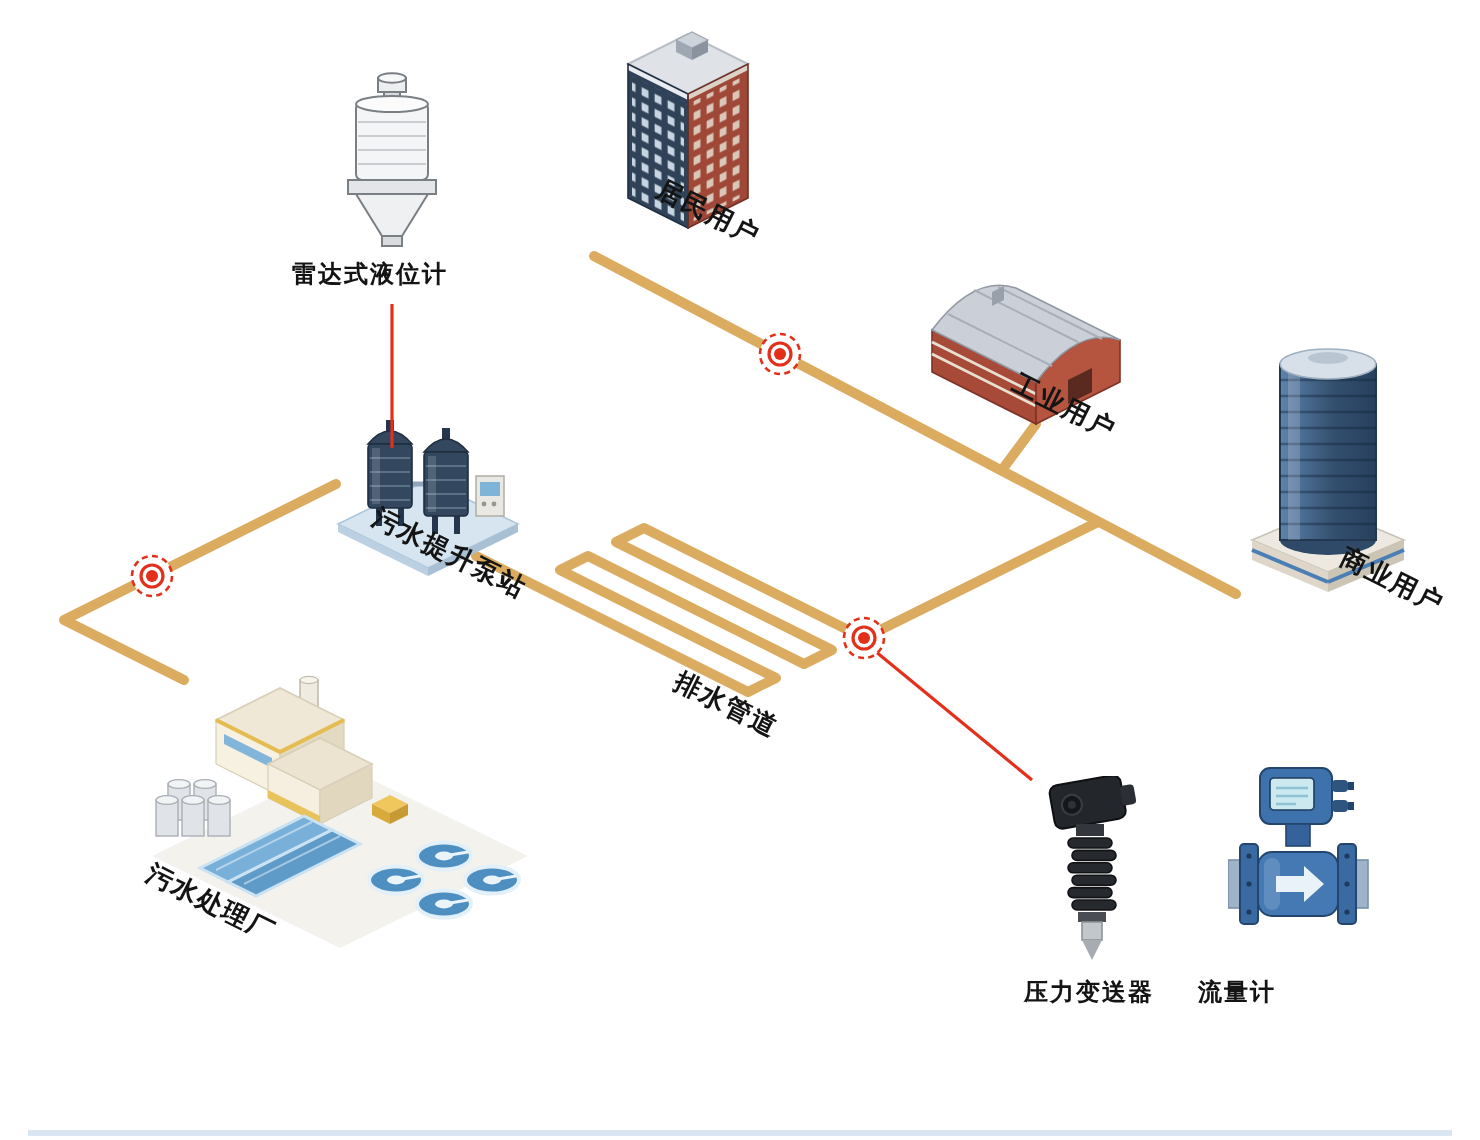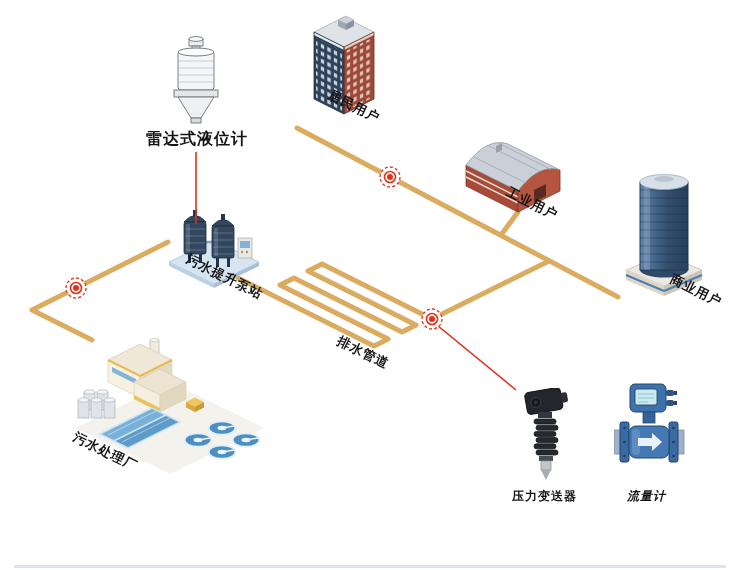--- a/index.html
+++ b/index.html
@@ -2,21 +2,21 @@
 <html><head>
 <meta charset="utf-8">
 <style>
   * { margin:0; padding:0; box-sizing:border-box; }
   html,body { background:#ffffff; }
   body { font-family:"DejaVu Sans","Liberation Sans",sans-serif; }
   .stage { position:relative; width:740px; height:570px; background:#ffffff; overflow:hidden; }
   .layer { position:absolute; left:0; top:0; }
   .node  { position:absolute; }
   .lbl   { position:absolute; font-weight:bold; color:#141414; white-space:nowrap; }
-  .lbl.h   { font-size:16px; letter-spacing:1px; }
+  .lbl.h   { font-size:12px; letter-spacing:1px; }
   .lbl.h2  { font-size:12px; letter-spacing:1px; }
   .lbl.iso { font-size:13px; letter-spacing:1px; transform:rotate(26.5deg); transform-origin:0 0; }
   .bottom-accent { position:absolute; left:14px; right:14px; bottom:2px; height:3px; background:#D9E6F2; }
 </style>
 </head>
 <body>
 
 <div class="stage">
 
   <svg class="layer" width="740" height="570">
@@ -239,16 +239,16 @@
   </svg>
 
   <div class="lbl h" style="left:146px; top:129px;">雷达式液位计</div>
   <div class="lbl iso" style="left:333px; top:86px;">居民用户</div>
   <div class="lbl iso" style="left:511px; top:183px;">工业用户</div>
   <div class="lbl iso" style="left:675px; top:270px;">商业用户</div>
   <div class="lbl iso" style="left:191px; top:250px;">污水提升泵站</div>
   <div class="lbl iso" style="left:342px; top:332px;">排水管道</div>
   <div class="lbl iso" style="left:78px;  top:428px;">污水处理厂</div>
   <div class="lbl h2" style="left:512px; top:488px;">压力变送器</div>
-  <div class="lbl h2" style="left:627px; top:488px;font-style:italic;">流量计</div>
+  <div class="lbl h2" style="left:599px; top:488px;">流量计</div>
 
   <div class="bottom-accent"></div>
 </div>
 
 </body></html>

